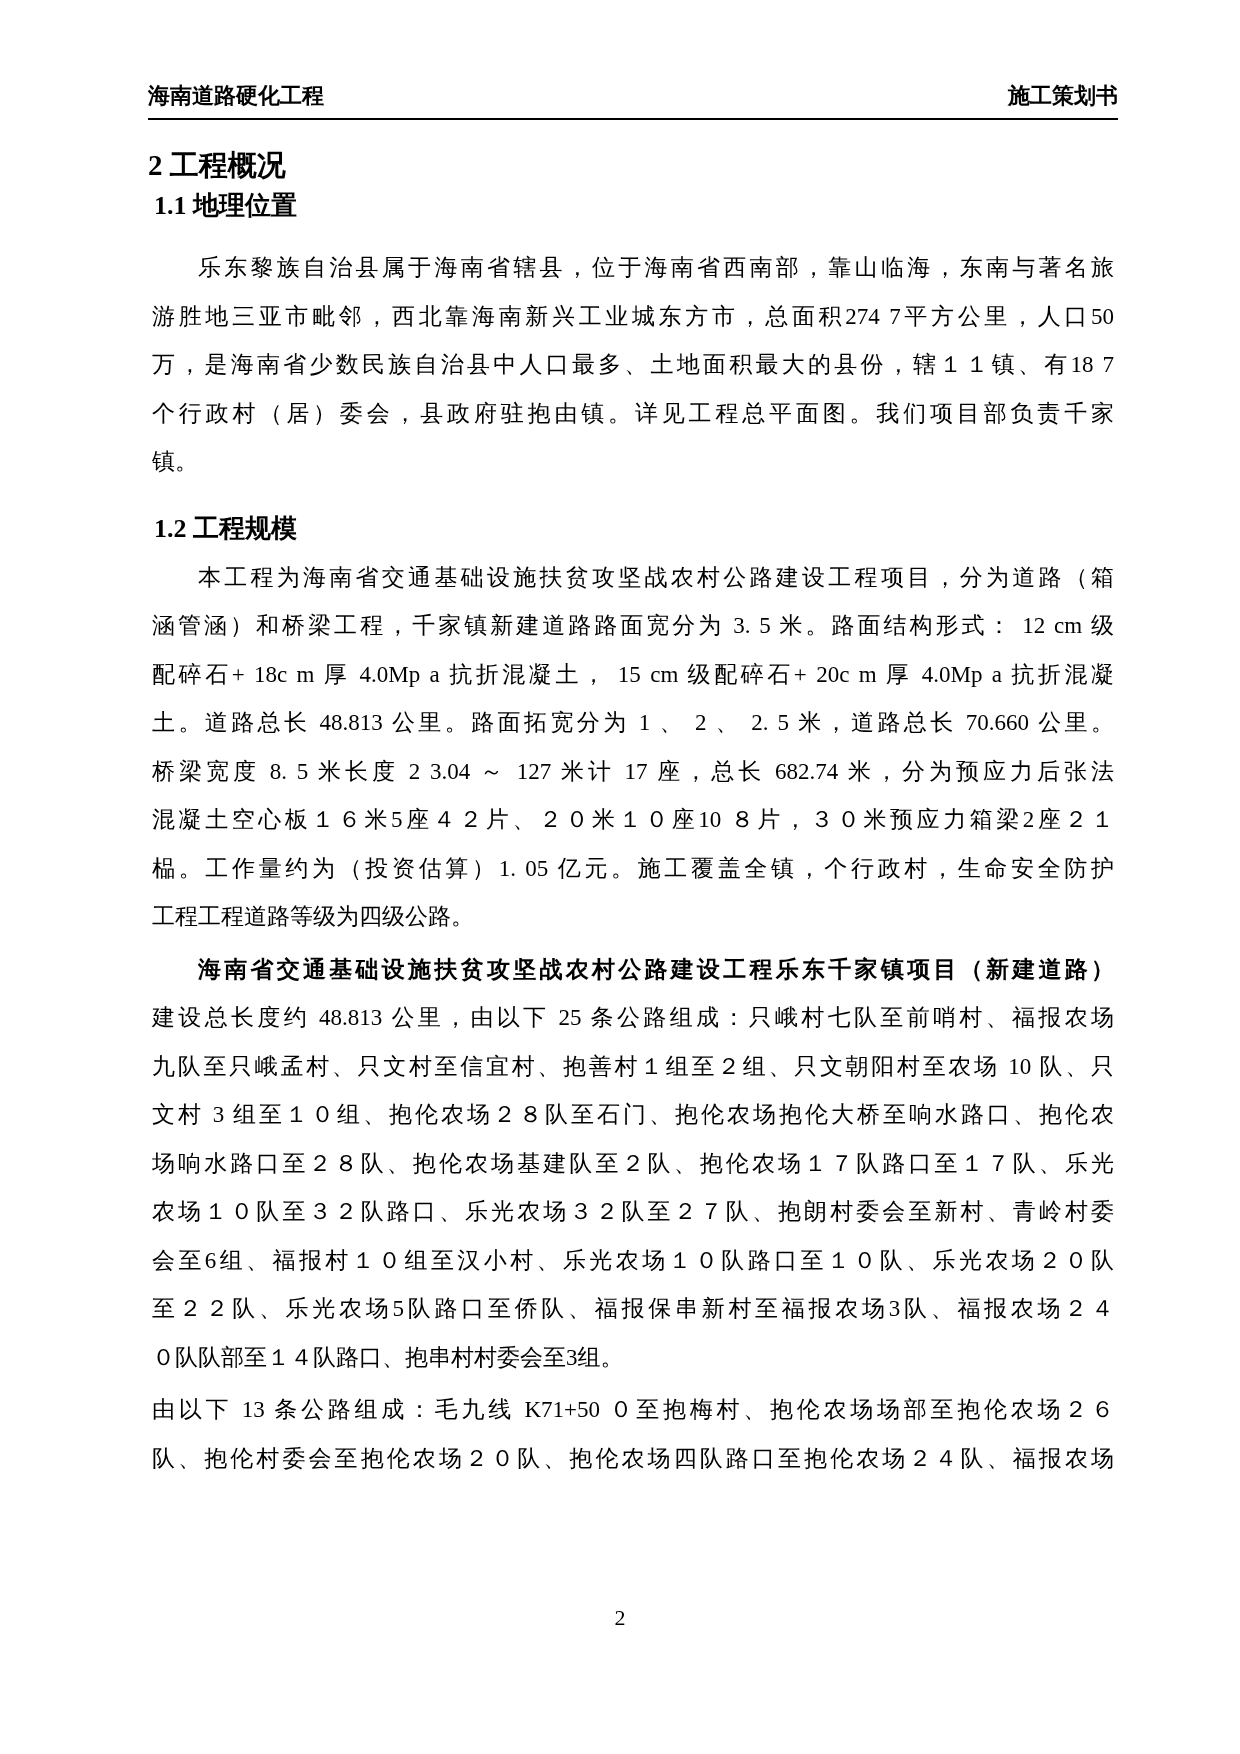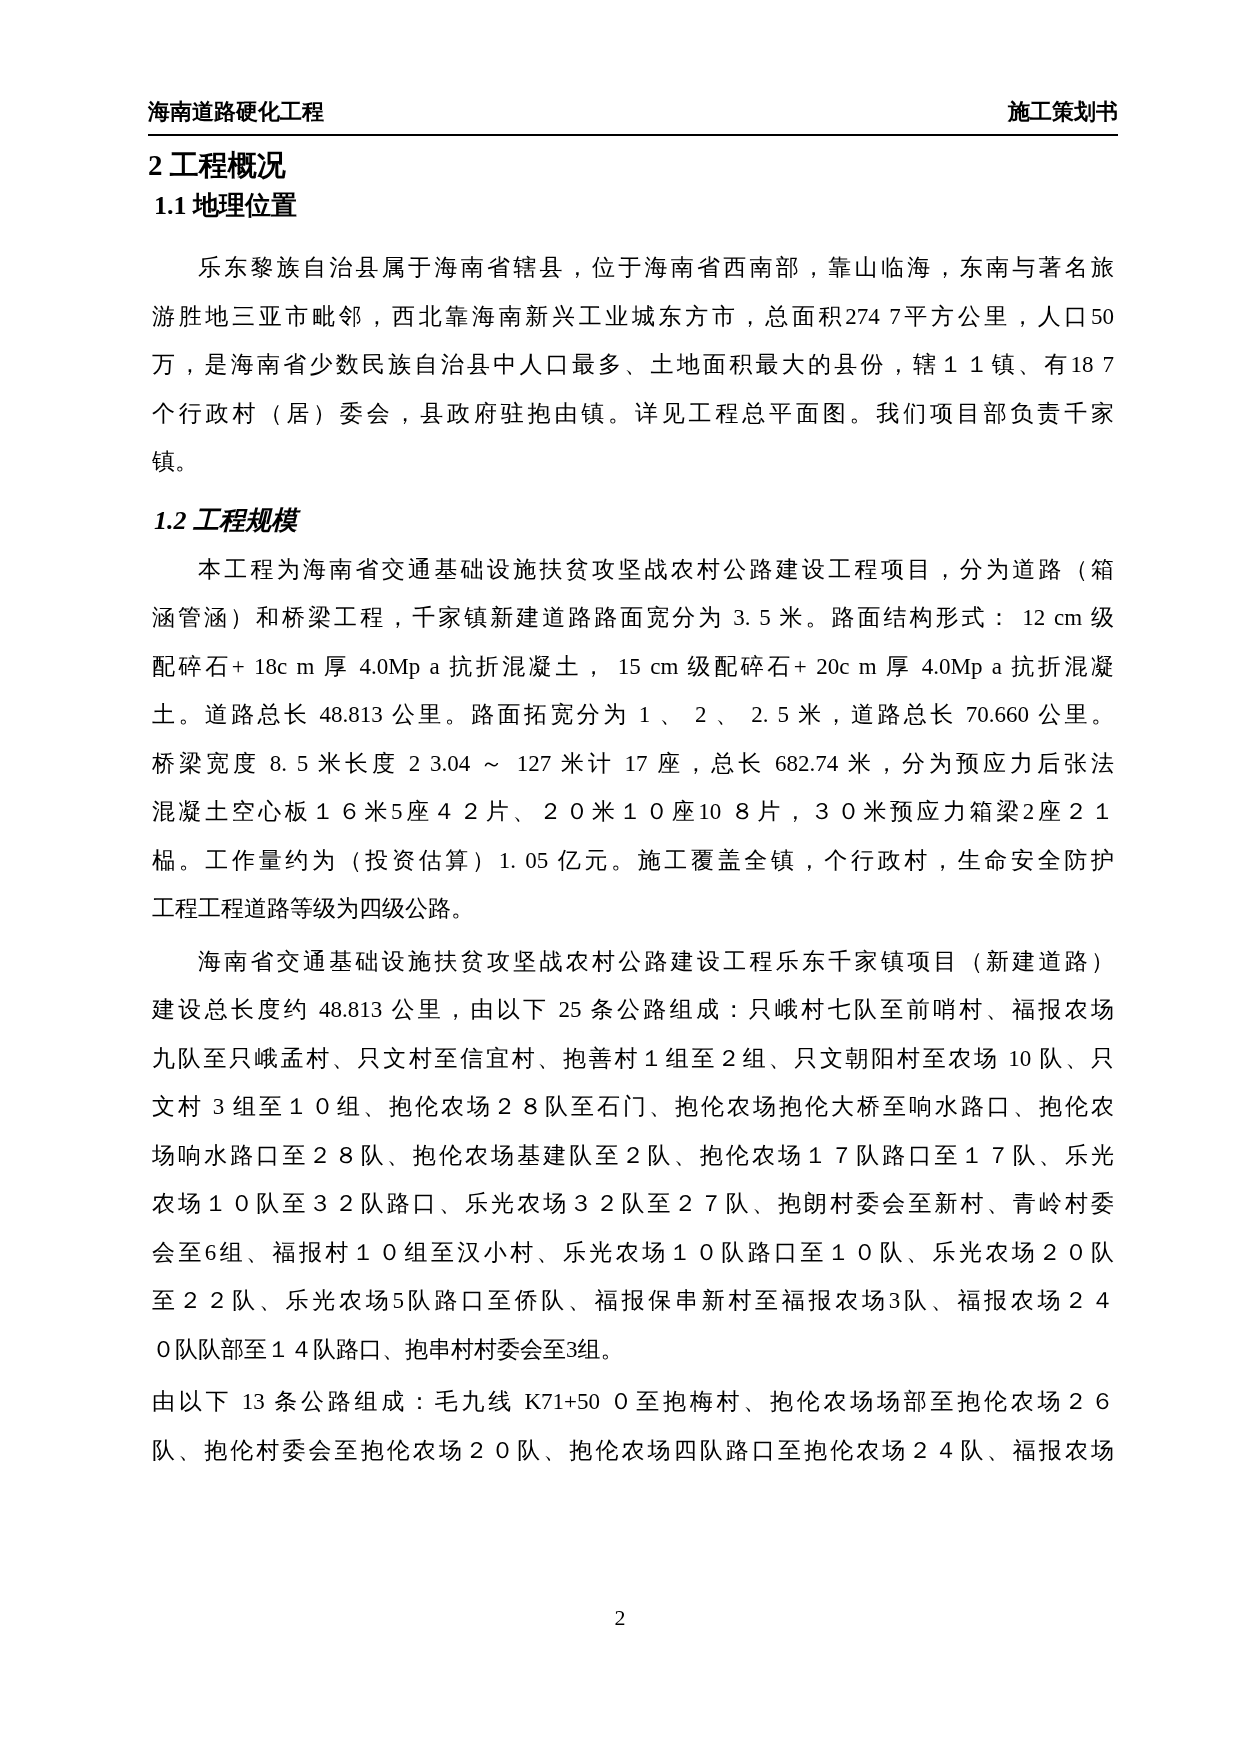--- a/index.html
+++ b/index.html
@@ -23,21 +23,20 @@
     right: 122px;
     top: 82px;
     display: flex;
     justify-content: space-between;
     align-items: flex-end;
     font-size: 22px;
     line-height: 27px;
     font-weight: bold;
     border-bottom: 2px solid #000;
     padding-bottom: 9px;
-    margin-top: 16px;
   }
   .content {
     position: absolute;
     left: 148px;
     right: 122px;
     top: 121px;
     font-size: 23px;
   }
   .h1-block {
     margin-top: 26px;
@@ -45,36 +44,36 @@
     line-height: 36px;
     font-weight: bold;
   }
   .h2-block {
     margin-top: 5px;
     font-size: 26px;
     line-height: 36px;
     font-weight: bold;
     padding-left: 6px;
   }
-  .h2-block.second { margin-top: 16px; font-style: italic; }
+  .h2-block.second { margin-top: 24px; }
   .para { margin: 4px; }
   .para.p1 { margin-top: 20px; }
   .para.p2 { margin-top: 7px; }
   .line {
     line-height: 48.5px;
     white-space: normal;
     text-align: left;
   }
   .line.justify {
     text-align: justify;
     text-align-last: justify;
     text-justify: inter-character;
   }
   .line.indent { text-indent: 46px; }
-  .bold { font-weight: normal; }
+  .bold { font-weight: bold; }
   .page-footer {
     position: absolute;
     left: 0;
     right: 0;
     top: 1603px;
     text-align: center;
     font-size: 22px;
     line-height: 30px;
   }
 </style>

